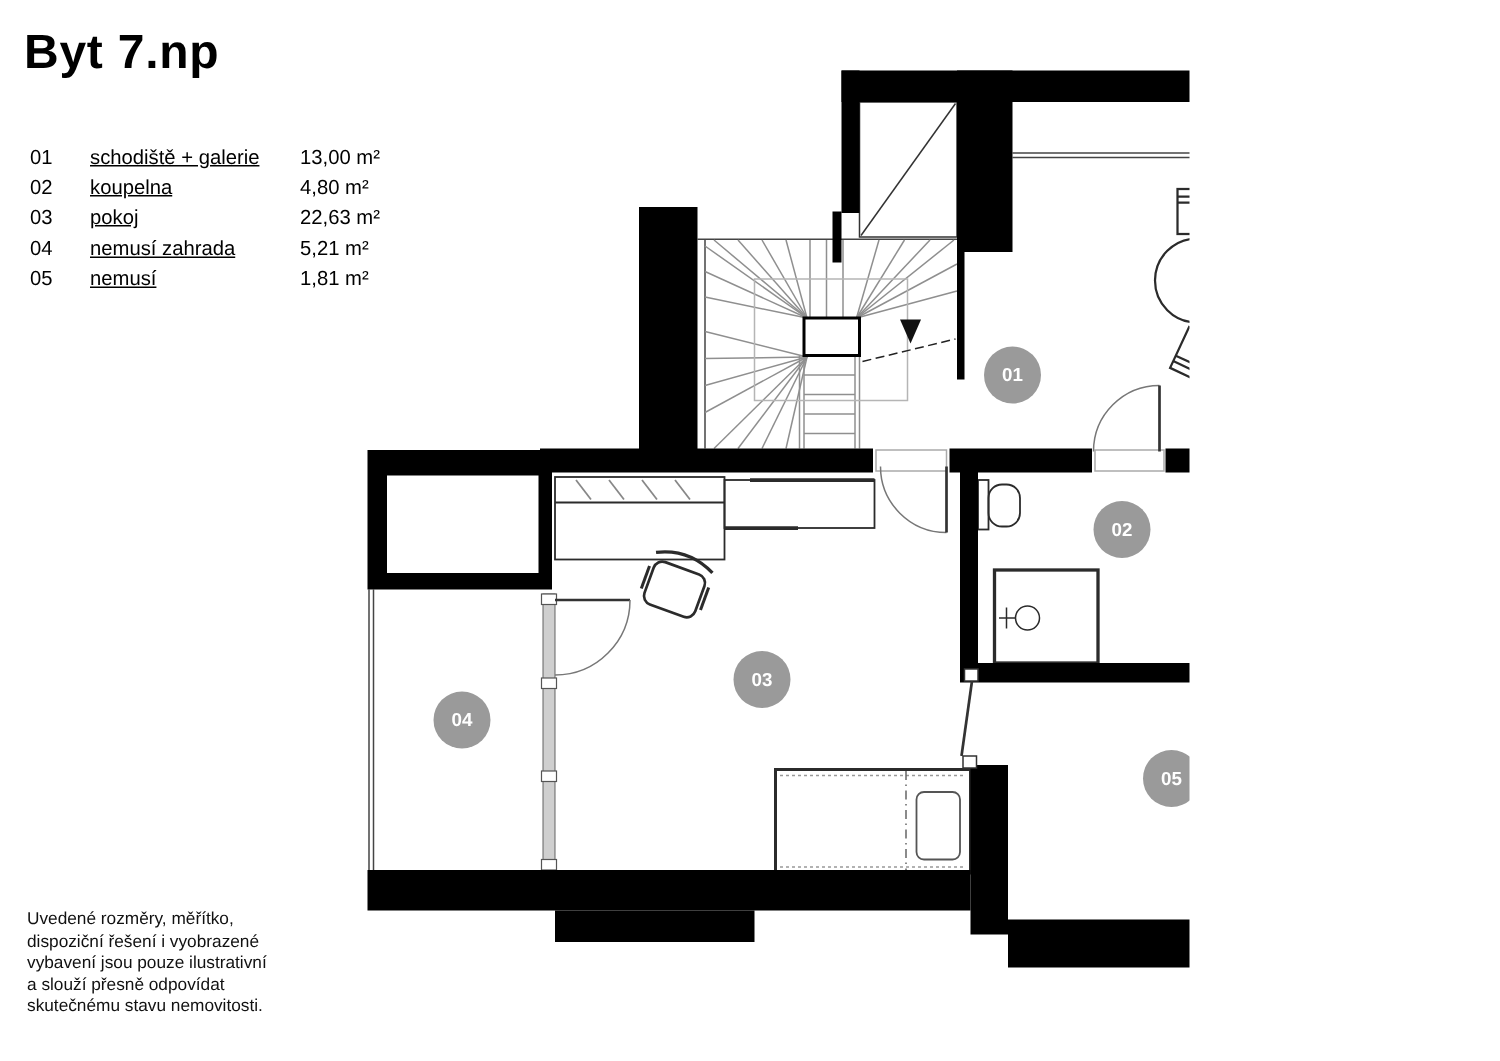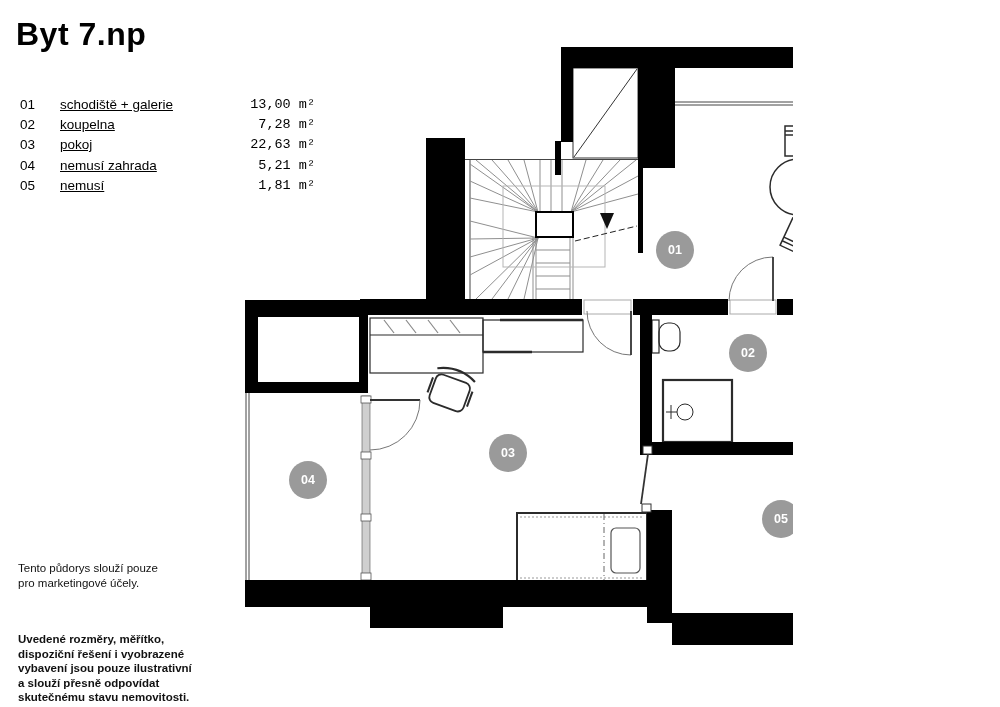--- a/index.html
+++ b/index.html
@@ -4,45 +4,45 @@
 <style>
   html,body{margin:0;padding:0;background:#fff;}
   #page{position:relative;width:793px;height:707px;background:#fff;overflow:hidden;
         font-family:"Liberation Sans", sans-serif;color:#000;}
   #plan-svg{position:absolute;left:0;top:0;}
   .page-title{position:absolute;left:16px;top:16px;font-size:32px;font-weight:700;letter-spacing:0.5px;}
   .legend{position:absolute;left:20px;top:94px;font-size:13.5px;}
   .legend-row{display:flex;height:20.4px;align-items:center;}
   .legend-num{width:40px;}
   .legend-name{width:140px;text-decoration:underline;}
-  .legend-area{width:115px;text-align:right;font-family:Liberation Mono, monospace;}
+  .legend-area{width:115px;text-align:left;}
   .badge{position:absolute;width:38px;height:38px;border-radius:50%;background:#9a9a9a;
          color:#fff;font-size:12.5px;font-weight:700;display:flex;align-items:center;
          justify-content:center;}
   .disclaimer{position:absolute;left:18px;font-size:11.5px;line-height:14.5px;color:#111;}
-  .p1{top:561px;} .p2{top:632px;font-weight:bold;}
+  .p1{top:561px;} .p2{top:606px;}
   .compass-n{font-size:10px;font-weight:700;font-family:"Liberation Sans",sans-serif;}
 </style>
 </head>
 <body>
 
 <div id="page">
 
   <div class="page-title">Byt 7.np</div>
 
   <div class="legend">
     <div class="legend-row">
       <span class="legend-num">01</span>
       <span class="legend-name">schodiště + galerie</span>
       <span class="legend-area">13,00 m²</span>
     </div>
     <div class="legend-row">
       <span class="legend-num">02</span>
       <span class="legend-name">koupelna</span>
-      <span class="legend-area">7,28 m²</span>
+      <span class="legend-area">4,80 m²</span>
     </div>
     <div class="legend-row">
       <span class="legend-num">03</span>
       <span class="legend-name">pokoj</span>
       <span class="legend-area">22,63 m²</span>
     </div>
     <div class="legend-row">
       <span class="legend-num">04</span>
       <span class="legend-name">nemusí zahrada</span>
       <span class="legend-area">5,21 m²</span>
@@ -252,24 +252,20 @@
       <text class="compass-n" x="953" y="36" fill="#111">N</text>
     </g>
   </svg>
 
   <div class="badge" style="left:656px;top:231px;">01</div>
   <div class="badge" style="left:729px;top:334px;">02</div>
   <div class="badge" style="left:489px;top:434px;">03</div>
   <div class="badge" style="left:289px;top:461px;">04</div>
   <div class="badge" style="left:762px;top:500px;">05</div>
 
-  <div class="disclaimer p1">
-    <div>Tento půdorys slouží pouze</div>
-    <div>pro marketingové účely.</div>
-  </div>
   <div class="disclaimer p2">
     <div>Uvedené rozměry, měřítko,</div>
     <div>dispoziční řešení i vyobrazené</div>
     <div>vybavení jsou pouze ilustrativní</div>
     <div>a slouží přesně odpovídat</div>
     <div>skutečnému stavu nemovitosti.</div>
   </div>
 
 </div>
 

